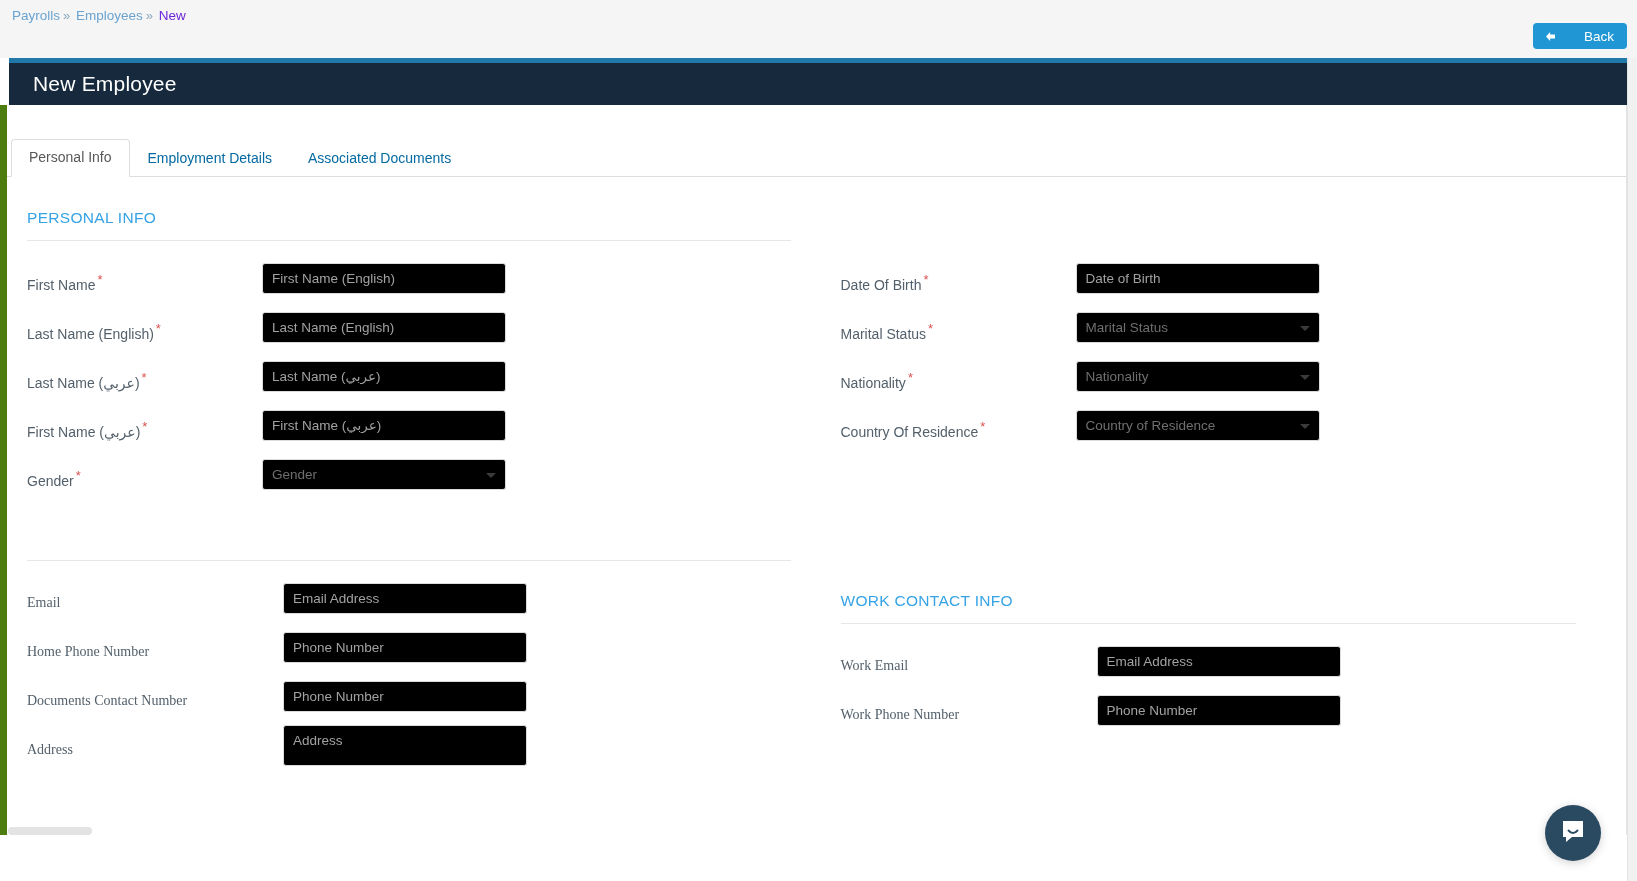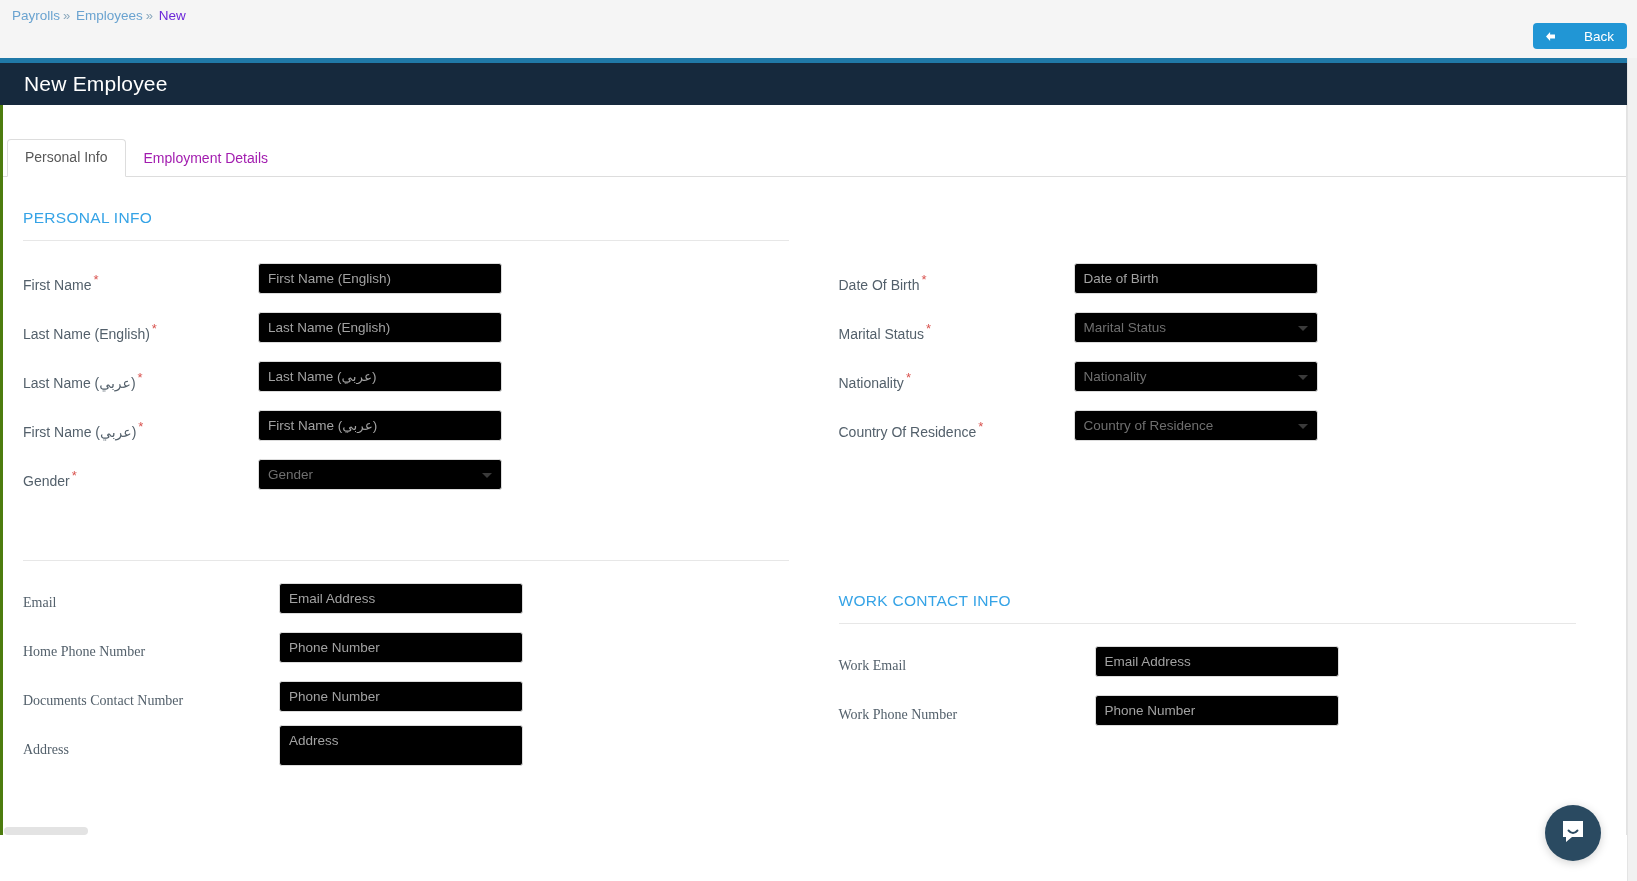--- a/index.html
+++ b/index.html
@@ -57,52 +57,53 @@
 
   
   .page-head {
     background: #16293d;
     height: 47px;
     border-top: 5px solid #2079a8;
     display: flex;
     align-items: center;
     padding-left: 24px;
     margin-right: 10px;
+    margin-left: 9px;
   }
   .page-head .title {
     color: #ffffff;
     font-size: 21px;
     font-weight: 400;
     letter-spacing: .2px;
   }
 
   
   .card {
     background: #fff;
-    border-left: 3px solid #4d7c0f;
+    border-left: 7px solid #4d7c0f;
     border-right: 1px solid #e2e2e2;
     height: 730px;
     margin-right: 10px;
     position: relative;
     overflow: hidden;
   }
 
   
   .tabs {
     padding: 35px 0 0 0;
     border-bottom: 1px solid #dddddd;
     height: 72px;
     display: flex;
     align-items: flex-end;
     padding-left: 4px;
   }
   .tab {
     font-size: 14px;
     padding: 10px 18px 11px 18px;
-    color: #a21caf;
+    color: #0369a1;
     cursor: pointer;
     position: relative;
     top: 1px;
     line-height: 16px;
     white-space: nowrap;
   }
   .tab.active {
     color: #585858;
     background: #fff;
     border: 1px solid #dddddd;
@@ -252,20 +253,21 @@
 
 <div class="page-head">
   <div class="title">New Employee</div>
 </div>
 
 <div class="card">
 
   <div class="tabs">
     <div class="tab active">Personal Info</div>
     <div class="tab">Employment Details</div>
+    <div class="tab">Associated Documents</div>
   </div>
 
   <div class="body">
 
     <div class="row2">
 
       <div class="col">
         <div class="sec-title">PERSONAL INFO</div>
         <div class="sec-rule"></div>
 

